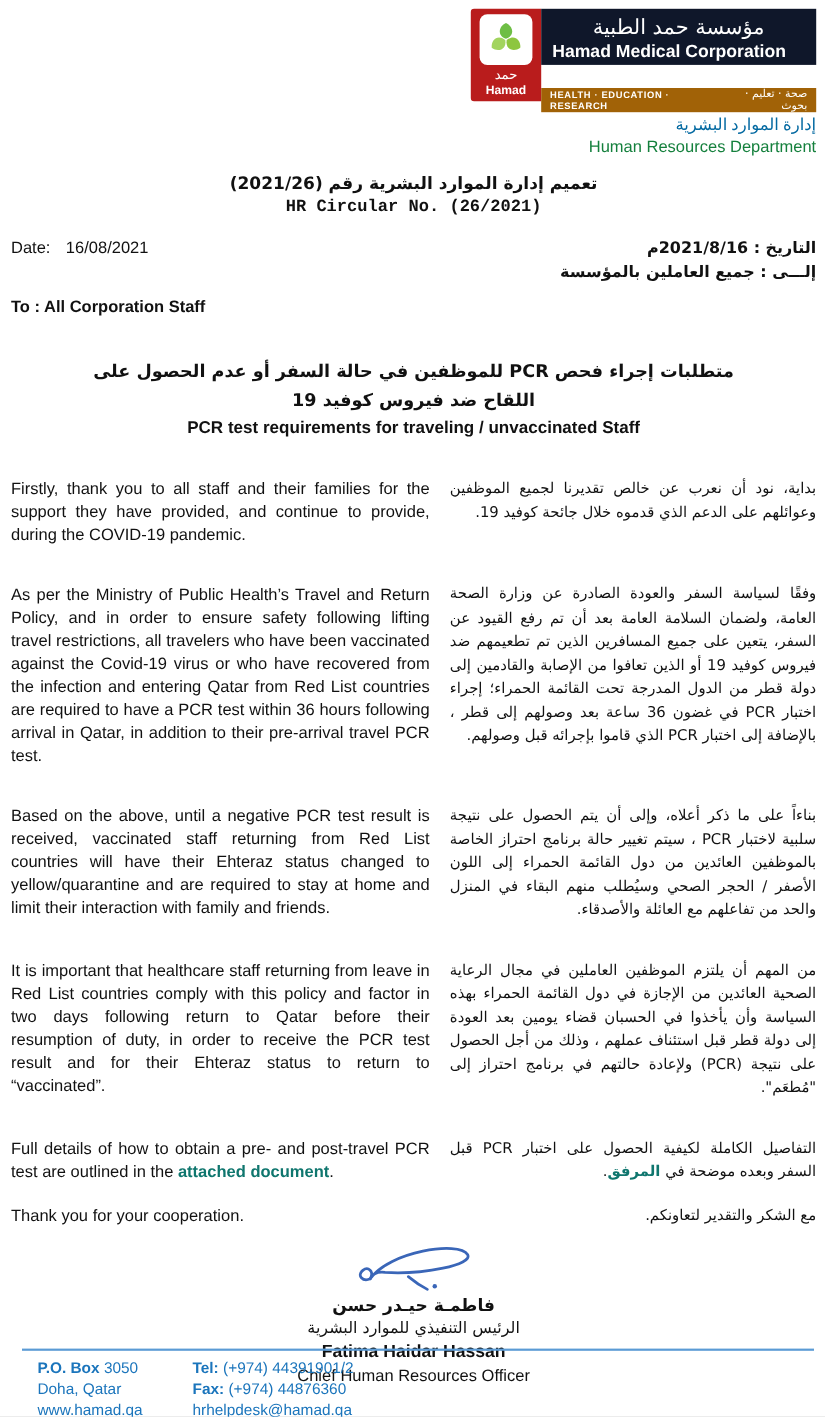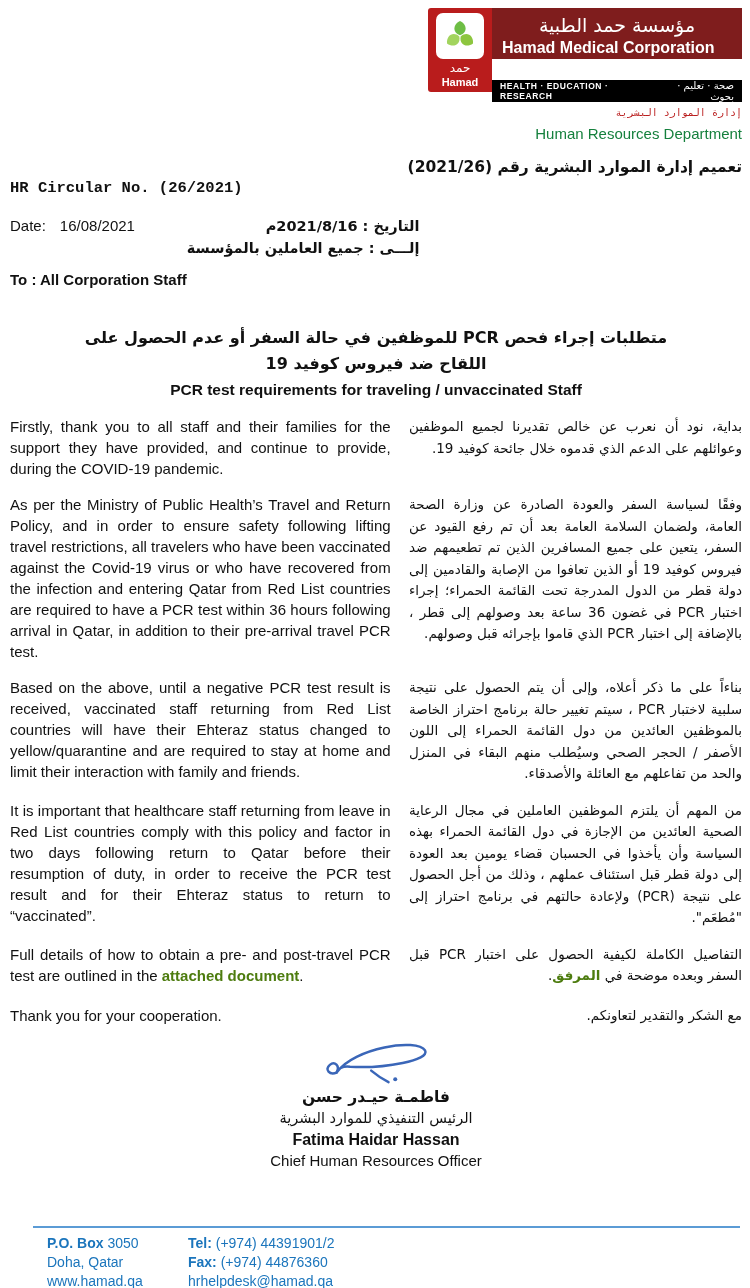--- a/index.html
+++ b/index.html
@@ -18,58 +18,58 @@
   .logo { display:flex; height:84px; }
   .logo-left {
     width:64px; background:#b91c1c; border-radius:3px 0 0 3px;
     display:flex; flex-direction:column; align-items:center; padding-top:5px;
   }
   .leaf-box { width:48px; height:46px; background:#ffffff; border-radius:7px;
     display:flex; align-items:center; justify-content:center; }
   .hamad-ar { color:#fff; font-family:"DejaVu Sans",sans-serif; font-size:12px; line-height:15px; margin-top:2px; }
   .hamad-en { color:#fff; font-weight:bold; font-size:11px; line-height:13px; }
   .logo-right { width:250px; display:flex; flex-direction:column; }
-  .banner { flex:1; background:#7f1d1d; color:#fff; padding:4px 10px 2px; }
+  .banner { flex:1; background:#0f172a; color:#fff; padding:4px 10px 2px; }
   .org-ar { font-family:"DejaVu Sans",sans-serif; font-size:19px; line-height:26px; text-align:center; direction:rtl; }
   .org-en { font-weight:bold; font-size:16px; line-height:19px; white-space:nowrap; }
-  .strip { height:22px; background:#000000; color:#fff; display:flex; justify-content:space-between; align-items:center; padding:0 8px;margin-top:21px; }
+  .strip { height:22px; background:#a16207; color:#fff; display:flex; justify-content:space-between; align-items:center; padding:0 8px;margin-top:21px; }
   .strip-en { font-size:8.5px; font-weight:bold; letter-spacing:0.6px; }
   .strip-ar { font-family:"DejaVu Sans",sans-serif; font-size:10px; direction:rtl; }
   .dept { margin-top:12px; text-align:right; }
-  .dept-ar { font-family:Liberation Mono, monospace; direction:rtl; font-size:10px; line-height:20px; color:#b91c1c; }
+  .dept-ar { font-family:Liberation Serif, serif; direction:rtl; font-size:15px; line-height:20px; color:#0369a1; }
   .dept-en { font-size:15px; line-height:20px; color:#15803d; }
   
   main { padding:12px 8px 0 10px; }
-  .title { }
+  .title { text-align:center; }
   .title-ar { font-family:"DejaVu Sans",sans-serif; direction:rtl; font-weight:bold; font-size:15.5px; line-height:22px; }
   .title-en { font-weight:bold; font-size:15.5px; line-height:21px;font-family:Liberation Mono, monospace; }
-  .meta { display:flex; margin-top:16px; }
+  .meta { display:flex; justify-content:space-between; margin-top:16px; }
   .meta-en { font-size:15px; line-height:22px; }
   .meta-en .val { margin-left:14px; }
   .meta-en .to-line { font-weight:bold;margin-top:32px; }
   .meta-ar { direction:rtl; text-align:right; font-family:"DejaVu Sans",sans-serif; font-size:14.5px; line-height:22px; font-weight:bold; }
   .subject { text-align:center; margin-top:34px; }
   .subject-ar { font-family:"DejaVu Sans",sans-serif; direction:rtl; font-weight:bold; font-size:16px; line-height:26px; max-width:620px; margin:0 auto; }
   .subject-en { font-weight:bold; font-size:15.5px; line-height:22px; margin-top:2px; }
-  .row { display:flex; justify-content:space-between; align-items:flex-start; margin-top:15px; }
+  .row { display:flex; justify-content:space-between; align-items:flex-start; margin-top:33px; }
   .en-col { width:52%; text-align:justify; font-size:15px; line-height:21px; }
   .ar-col { width:45.5%; direction:rtl; text-align:justify; font-family:"DejaVu Sans",sans-serif; font-size:13.5px; line-height:21.5px; }
-  .doc-link { color:#4d7c0f; font-weight:bold; text-decoration:none; cursor:pointer; }
+  .doc-link { color:#0f766e; font-weight:bold; text-decoration:none; cursor:pointer; }
   .closing-row { margin-top:18px; }
   .closing-en { font-size:15px; }
   .closing-ar { font-weight:normal; }
   
   .signature { text-align:center; margin-top:10px; }
   .sig-svg { display:block; margin:0 auto; }
   .sig-name-ar { font-family:"DejaVu Sans",sans-serif; direction:rtl; font-weight:bold; font-size:15.5px; line-height:22px; }
   .sig-title-ar { font-family:"DejaVu Sans",sans-serif; direction:rtl; font-size:14.5px; line-height:21px; }
   .sig-name-en { font-weight:bold; font-size:16px; line-height:22px; }
   .sig-title-en { font-size:15px; line-height:20px; }
   
-  footer { position:absolute; left:13px; right:0; bottom:0; height:62px; }
+  footer { position:absolute; left:0; right:0; bottom:0; height:62px; }
   .footer-line { border-top:2px solid #5b9bd5; margin:0 10px 6px 20px; }
   .footer-cols { display:flex; padding-left:34px; }
   .f-col { color:#1b75bc; font-size:14px; line-height:19px; }
   .f-col1 { width:141px; }
   .f-label { font-weight:bold; }
 </style>
 </head>
 <body>
 
 <div class="page">

